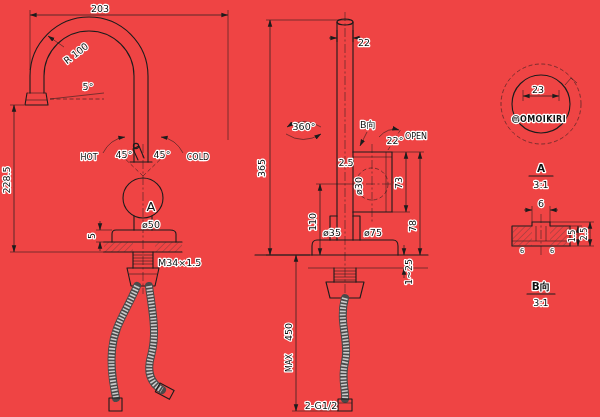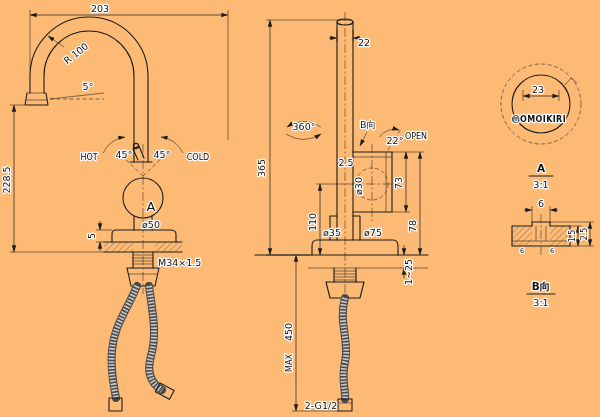--- a/index.html
+++ b/index.html
@@ -1,16 +1,16 @@
 <!DOCTYPE html>
 <html><head>
 <meta charset="utf-8">
 <style>
   html,body{margin:0;padding:0;background:#f4f4f4}
-  .page{width:600px;height:417px;background:#fdba74;position:relative;overflow:hidden}
+  .page{width:600px;height:417px;background:#ef4444;position:relative;overflow:hidden}
   svg{display:block}
   .ln{stroke:#1c1c1c;stroke-width:1.1;fill:none;stroke-linejoin:round;stroke-linecap:round}
   .thin{stroke:#1c1c1c;stroke-width:0.55;fill:none}
   .dim{stroke:#1c1c1c;stroke-width:0.7;fill:none}
   .dash{stroke:#1c1c1c;stroke-width:0.55;fill:none;stroke-dasharray:4 2.5}
   .cl{stroke:#1c1c1c;stroke-width:0.5;fill:none;stroke-dasharray:9 2.5 2 2.5}
   .hoseA{stroke:#4a4a4a;stroke-width:8;fill:none;stroke-linecap:round}
   .hoseB{stroke:#c9c9c9;stroke-width:6;fill:none;stroke-dasharray:1.6 1.6}
   text{font-family:"DejaVu Sans","Liberation Sans",sans-serif;font-size:9.5px;fill:#111;
        paint-order:stroke;stroke:#fff;stroke-width:2.4px;stroke-linejoin:round}

